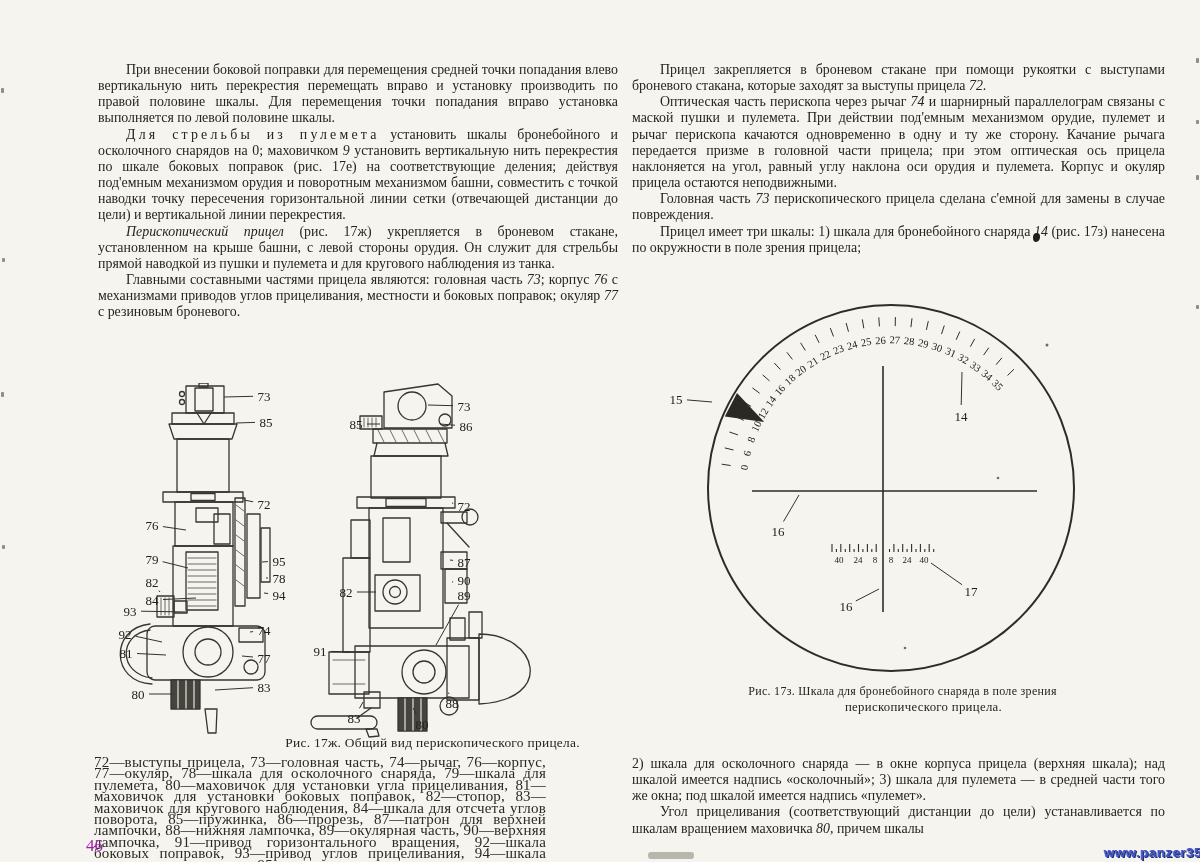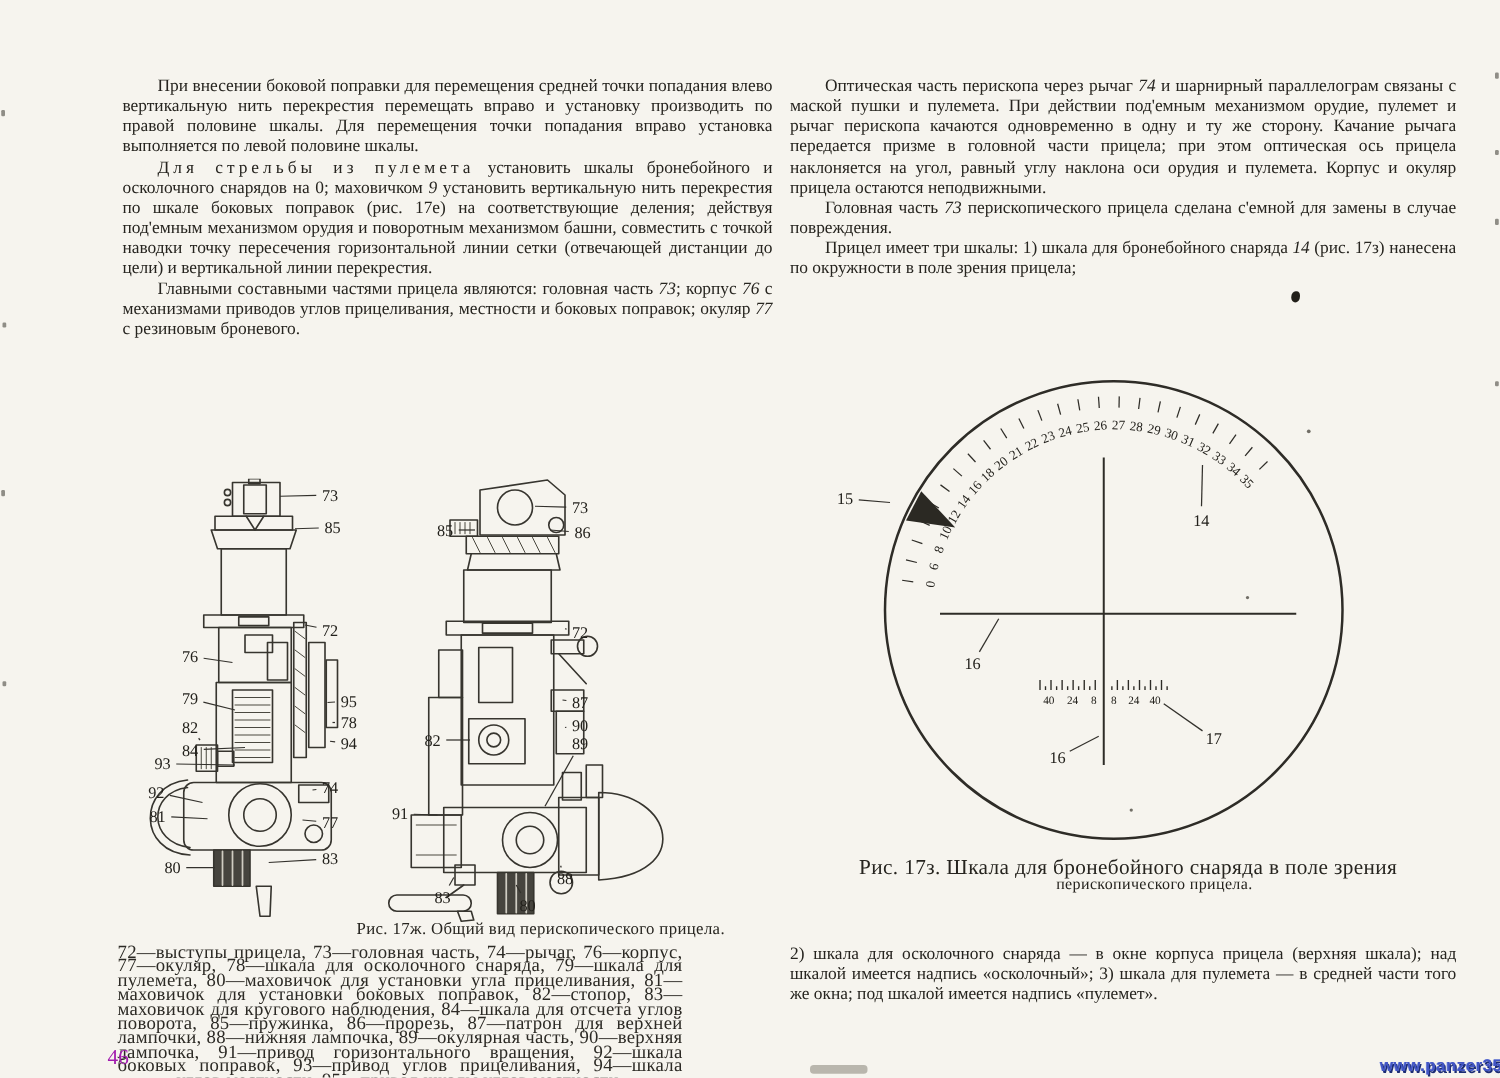--- a/index.html
+++ b/index.html
@@ -41,20 +41,21 @@
 <body>
 
 
 
 
 <div class="page">
 
   <div class="txt" style="left:60px;top:62px;width:520px;margin-left:38px;">
       <p class="para"><span>При внесении боковой поправки для перемещения средней точки попадания влево вертикальную нить перекрестия перемещать вправо и установку производить по правой половине шкалы. Для перемещения точки попадания вправо установка выполняется по левой половине шкалы.</span></p>
       <p class="para"><span class="spaced">Для стрельбы из пулемета</span><span> установить шкалы бронебойного и осколочного снарядов на 0; маховичком </span><span class="ital">9</span><span> установить вертикальную нить перекрестия по шкале боковых поправок (рис. 17е) на соответствующие деления; действуя под'емным механизмом орудия и поворотным механизмом башни, совместить с точкой наводки точку пересечения горизонтальной линии сетки (отвечающей дистанции до цели) и вертикальной линии перекрестия.</span></p>
+      <p class="para"><span class="ital">Перископический прицел</span><span> (рис. 17ж) укрепляется в броневом стакане, установленном на крыше башни, с левой стороны орудия. Он служит для стрельбы прямой наводкой из пушки и пулемета и для кругового наблюдения из танка.</span></p>
       <p class="para"><span>Главными составными частями прицела являются: головная часть </span><span class="ital">73</span><span>; корпус </span><span class="ital">76</span><span> с механизмами приводов углов прицеливания, местности и боковых поправок; окуляр </span><span class="ital">77</span><span> с резиновым броневого.</span></p>
     </div>
 
   
   <svg id="fig1" width="520" height="355" viewBox="60 383 520 355" style="left:60px;top:383px;">
 
     <g class="draw">
       <rect x="199" y="383" width="9" height="4"></rect>
       <rect x="186" y="386" width="38" height="27"></rect>
       <rect x="195" y="388" width="18" height="23"></rect>
@@ -196,20 +197,21 @@
 
   <div class="legend" style="left:94px;top:757px;width:452px;">72—выступы прицела, 73—головная часть, 74—рычаг, 76—корпус, 77—окуляр, 78—шкала для осколочного снаряда, 79—шкала для пулемета, 80—маховичок для установки угла прицеливания, 81—маховичок для установки боковых поправок, 82—стопор, 83—маховичок для кругового наблюдения, 84—шкала для отсчета углов поворота, 85—пружинка, 86—прорезь, 87—патрон для верхней лампочки, 88—нижняя лампочка, 89—окулярная часть, 90—верхняя лампочка, 91—привод горизонтального вращения, 92—шкала боковых поправок, 93—привод углов прицеливания, 94—шкала углов местности, 95—привод шкалы углов местности.</div>
 
   <div class="pagenum" style="left:86px;top:836px;">46</div>
 </div>
 
 
 <div class="page">
 
   <div class="txt" style="left:632px;top:62px;width:533px;">
+      <p class="para"><span>Прицел закрепляется в броневом стакане при помощи рукоятки с выступами броневого стакана, которые заходят за выступы прицела </span><span class="ital">72</span><span>.</span></p>
       <p class="para"><span>Оптическая часть перископа через рычаг </span><span class="ital">74</span><span> и шарнирный параллелограм связаны с маской пушки и пулемета. При действии под'емным механизмом орудие, пулемет и рычаг перископа качаются одновременно в одну и ту же сторону. Качание рычага передается призме в головной части прицела; при этом оптическая ось прицела наклоняется на угол, равный углу наклона оси орудия и пулемета. Корпус и окуляр прицела остаются неподвижными.</span></p>
       <p class="para"><span>Головная часть </span><span class="ital">73</span><span> перископического прицела сделана с'емной для замены в случае повреждения.</span></p>
       <p class="para"><span>Прицел имеет три шкалы: 1) шкала для бронебойного снаряда </span><span class="ital">14</span><span> (рис. 17з) нанесена по окружности в поле зрения прицела;</span></p>
     </div>
 
   
   <svg id="fig2" width="545" height="385" viewBox="630 300 545 385" style="left:630px;top:300px;">
     <g>
       <circle cx="891" cy="488" r="183" fill="none" stroke="#2e2c27" stroke-width="2"></circle>
       <line x1="752" y1="491" x2="1037" y2="491" stroke="#2e2c27" stroke-width="1.6"></line>
@@ -301,25 +303,26 @@
       <line x1="929.2" y1="544.0" x2="929.2" y2="552" stroke="#2e2c27" stroke-width="1.1"></line>
       <line x1="933.7" y1="549.0" x2="933.7" y2="552" stroke="#2e2c27" stroke-width="1.1"></line>
       <text x="839" y="563" class="scale-num">40</text>
       <text x="858" y="563" class="scale-num">24</text>
       <text x="875" y="563" class="scale-num">8</text>
       <text x="891" y="563" class="scale-num">8</text>
       <text x="907" y="563" class="scale-num">24</text>
       <text x="924" y="563" class="scale-num">40</text>
     </svg>
 
-  <div class="caption" style="left:630px;top:684px;width:545px;font-size:17px;">Рис. 17з. Шкала для бронебойного снаряда  в поле зрения</div>
+  <div class="caption" style="left:630px;top:684px;width:545px;font-size:12px;">Рис. 17з. Шкала для бронебойного снаряда  в поле зрения</div>
   <div class="caption" style="left:651px;top:700px;width:545px;font-size:12.8px;">перископического прицела.</div>
 
   <div class="txt" style="left:632px;top:756px;width:533px;">
       <p class="para no-indent"><span>2) шкала для осколочного снаряда — в окне корпуса прицела (верхняя шкала); над шкалой имеется надпись «осколочный»; 3) шкала для пулемета — в средней части того же окна; под шкалой имеется надпись «пулемет».</span></p>
+      <p class="para"><span>Угол прицеливания (соответствующий дистанции до цели) устанавливается по шкалам вращением маховичка </span><span class="ital">80</span><span>, причем шкалы</span></p>
     </div>
 
   <div class="pagenum faint" style="left:1082px;top:865px;">47</div>
 
   <div class="watermark" style="left:1104px;top:845px;">www.panzer35.ru</div>
 </div>
 
 
 <div class="inkblot" style="left:1033px;top:233px;width:7px;height:9px;"></div>
 <div class="smudge" style="left:648px;top:852px;width:46px;height:7px;"></div>

